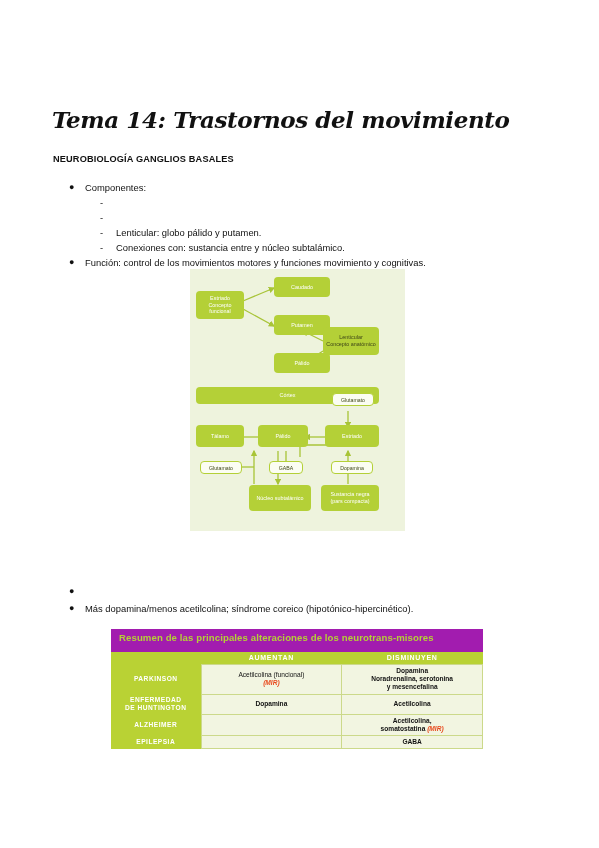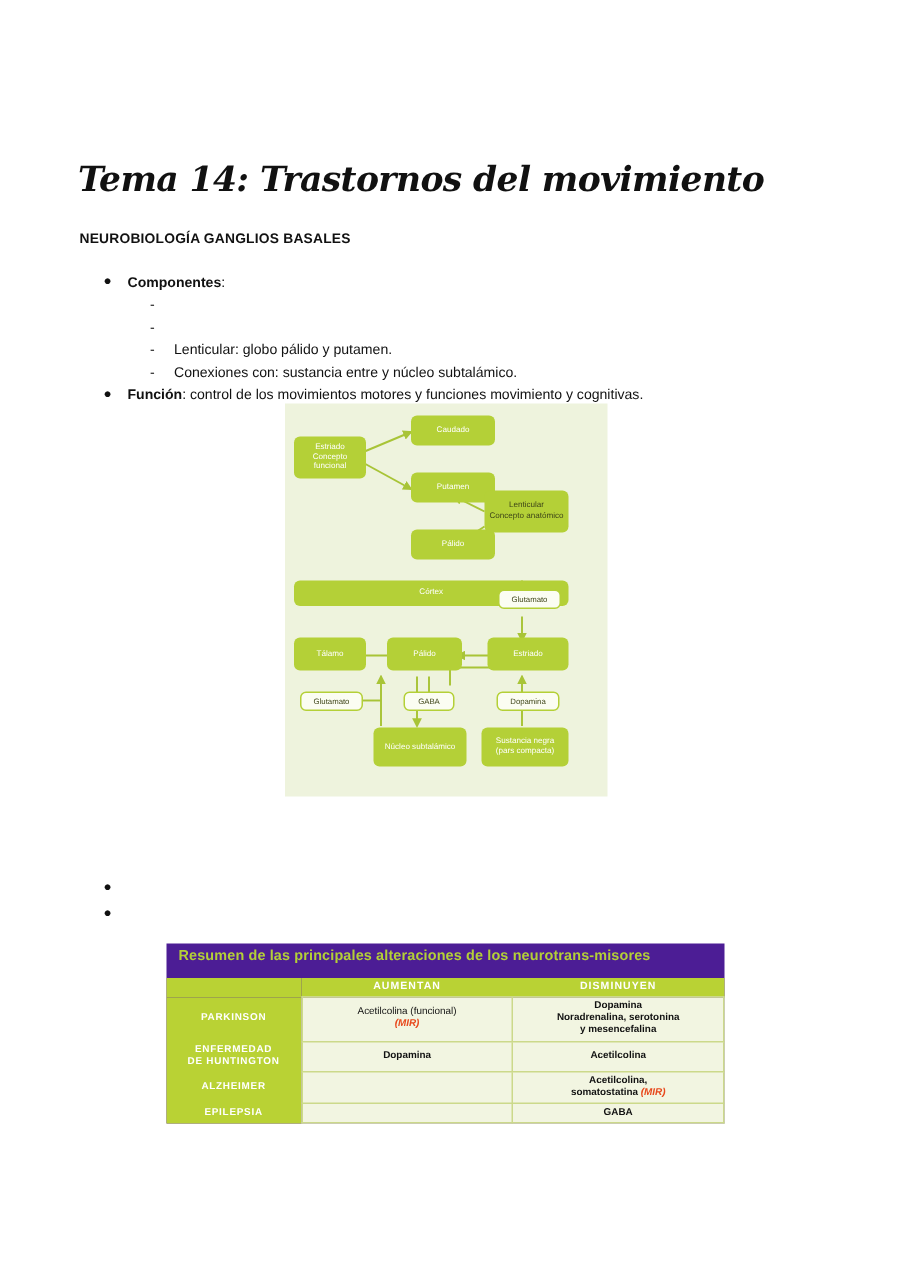--- a/index.html
+++ b/index.html
@@ -61,21 +61,21 @@
     position: absolute;
     font-size: 9.4px;
     line-height: 15.2px;
     color: #111;
   }
   .lvl2 .dash {
     position: absolute;
     left: -16px;
     top: 0;
   }
-  b.em { font-weight: bold; }
+  b.em { font-weight: normal; }
 
   
   .para {
     position: absolute;
     left: 53px;
     top: 502px;
     width: 492px;
     font-size: 9.4px;
     line-height: 17px;
     text-align: justify;
@@ -119,21 +119,21 @@
     z-index: 3;
   }
   .diagram svg { position: absolute; left: 0; top: 0; width: 215px; height: 262px; }
 
   
   .tbl-wrap {
     position: absolute;
     left: 111px;
     top: 591px;
     width: 372px;
-    background: #4c1d95;
+    background: #a21caf;
   }
   .tbl-title {
     font-size: 9.6px;
     font-weight: bold;
     color: #b4d037;
     line-height: 11.5px;
     padding: 3px 8px 8px 8px;
     letter-spacing: 0.1px;
   }
   table.nt-table {
@@ -297,21 +297,21 @@
       <span style="white-space:pre-line">Sustancia negra
 (pars compacta)</span>
     </div>
   </div>
 
 
   <div class="lvl1" style="left:85px; top:546px;">
     <span class="bullet">●</span>
   </div>
   <div class="lvl1" style="left:85px; top:563px;">
-    <span class="bullet">●</span>
+    <span class="bullet">●</span><span>Más dopamina/menos acetilcolina; síndrome coreico (hipotónico-hipercinético).</span>
   </div>
 
   <div class="tbl-wrap">
     <div class="tbl-title">Resumen de las principales alteraciones de los neurotrans-misores</div>
     <table class="nt-table">
       <tbody>
           <tr>
         <th class="hdr-blank"></th>
         <th class="colh">AUMENTAN</th>
         <th class="colh">DISMINUYEN</th>

